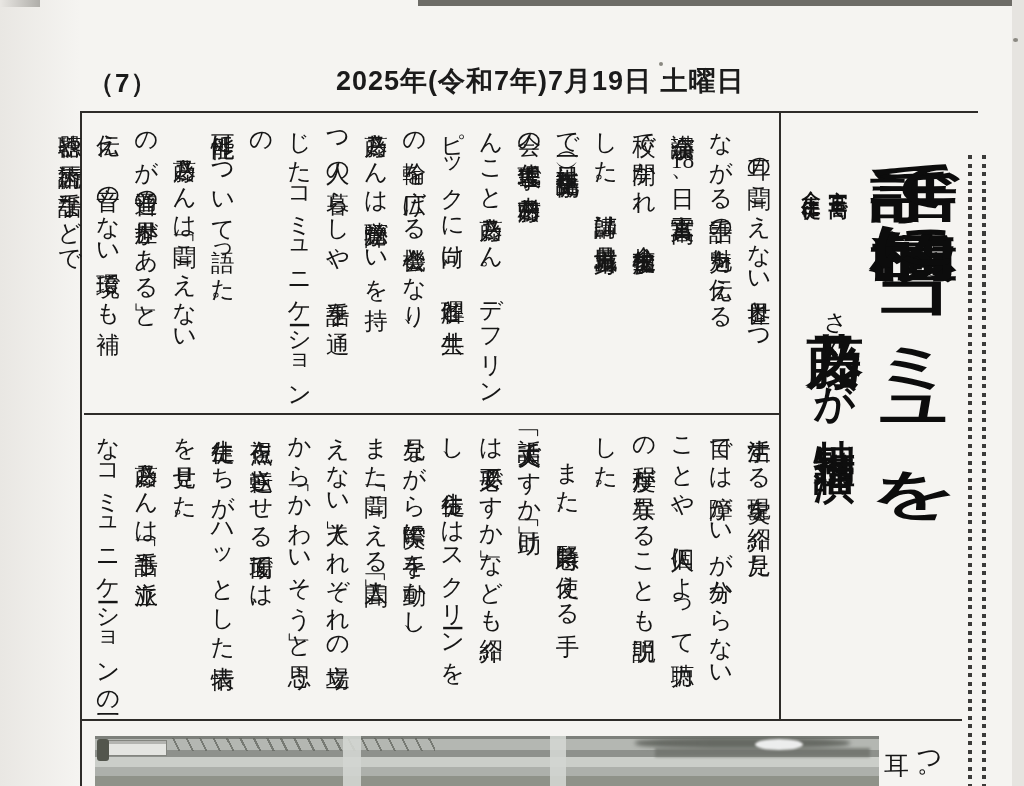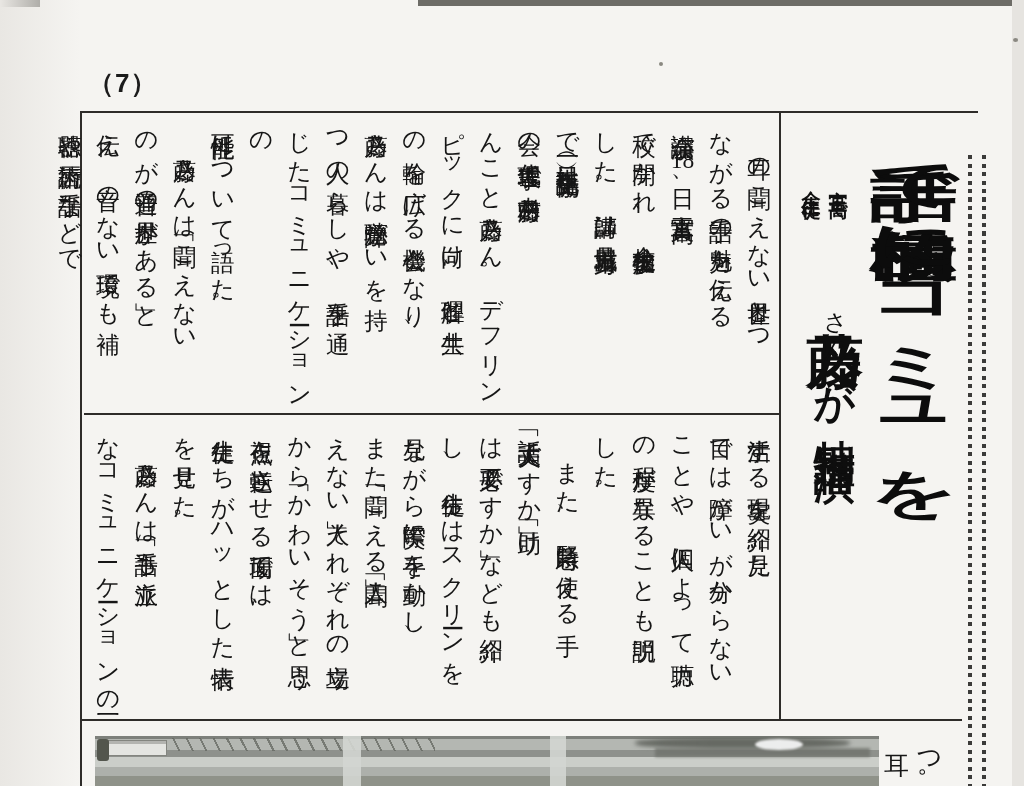--- a/index.html
+++ b/index.html
@@ -122,20 +122,21 @@
 <div class="sheet">
 
   <div class="art art-top-right"></div>
   <div class="art art-top-left"></div>
   <div class="edge-left"></div>
   <div class="edge-right"></div>
   <div class="speck" style="left:659px;top:62px;width:4px;height:4px;"></div>
   <div class="speck" style="left:1013px;top:38px;width:5px;height:4px;"></div>
 
   <div class="page-number">（7）</div>
+  <div class="date-line">2025年(令和7年)7月19日 土曜日</div>
 
   <div class="rule rule-top"></div>
   <div class="rule rule-left"></div>
   <div class="rule rule-bottom"></div>
   <div class="rule rule-mid"></div>
   <div class="rule rule-col"></div>
 
   <div class="vband vband-1">
       <div class="vcol">　耳の聞こえない世界とつ</div>
       <div class="vcol">ながる手話の魅力を伝える</div>

